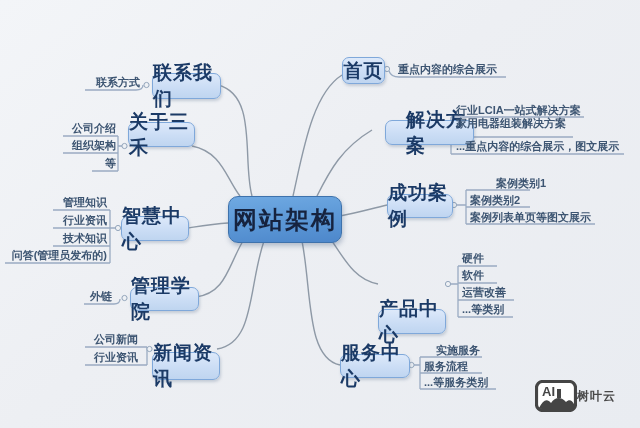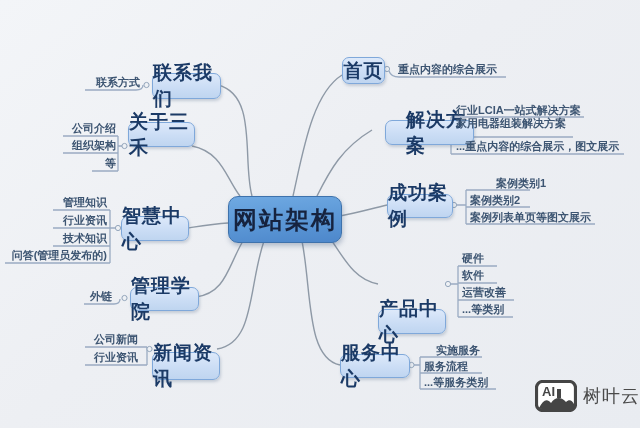--- a/index.html
+++ b/index.html
@@ -13,21 +13,21 @@
         color:#1b3a66;font-weight:bold;font-size:19px;letter-spacing:1px;
         box-shadow:1px 2px 3px rgba(90,110,140,.28);}
   .node.center{border-radius:10px;border:1.6px solid #3e72ac;
         background:linear-gradient(175deg,#6fa9e2 0%,#5b97d6 55%,#4d87cb 100%);
         color:#16233f;font-size:24px;letter-spacing:2px;
         box-shadow:1px 3px 5px rgba(70,95,130,.35);}
   .leaf{position:absolute;z-index:3;font-size:11px;font-weight:bold;color:#3d5572;
         line-height:13px;white-space:nowrap;}
   .leaf.r{text-align:right;}
   #watermark{position:absolute;left:535px;top:380px;z-index:4;display:flex;align-items:center;}
-  #wm-text{font-size:18px;font-weight:normal;color:#4a4a4a;margin-left:6px;letter-spacing:1px;}
+  #wm-text{font-size:12px;font-weight:bold;color:#4a4a4a;letter-spacing:1px;}
 </style>
 </head>
 <body>
 
 <div id="stage">
 
   <svg id="lines" width="640" height="428" viewBox="0 0 640 428">
 
     <g fill="none" stroke="#8e99a6" stroke-width="1.4">
       <path d="M 218 85 C 258 95, 242 160, 252 196"></path>

